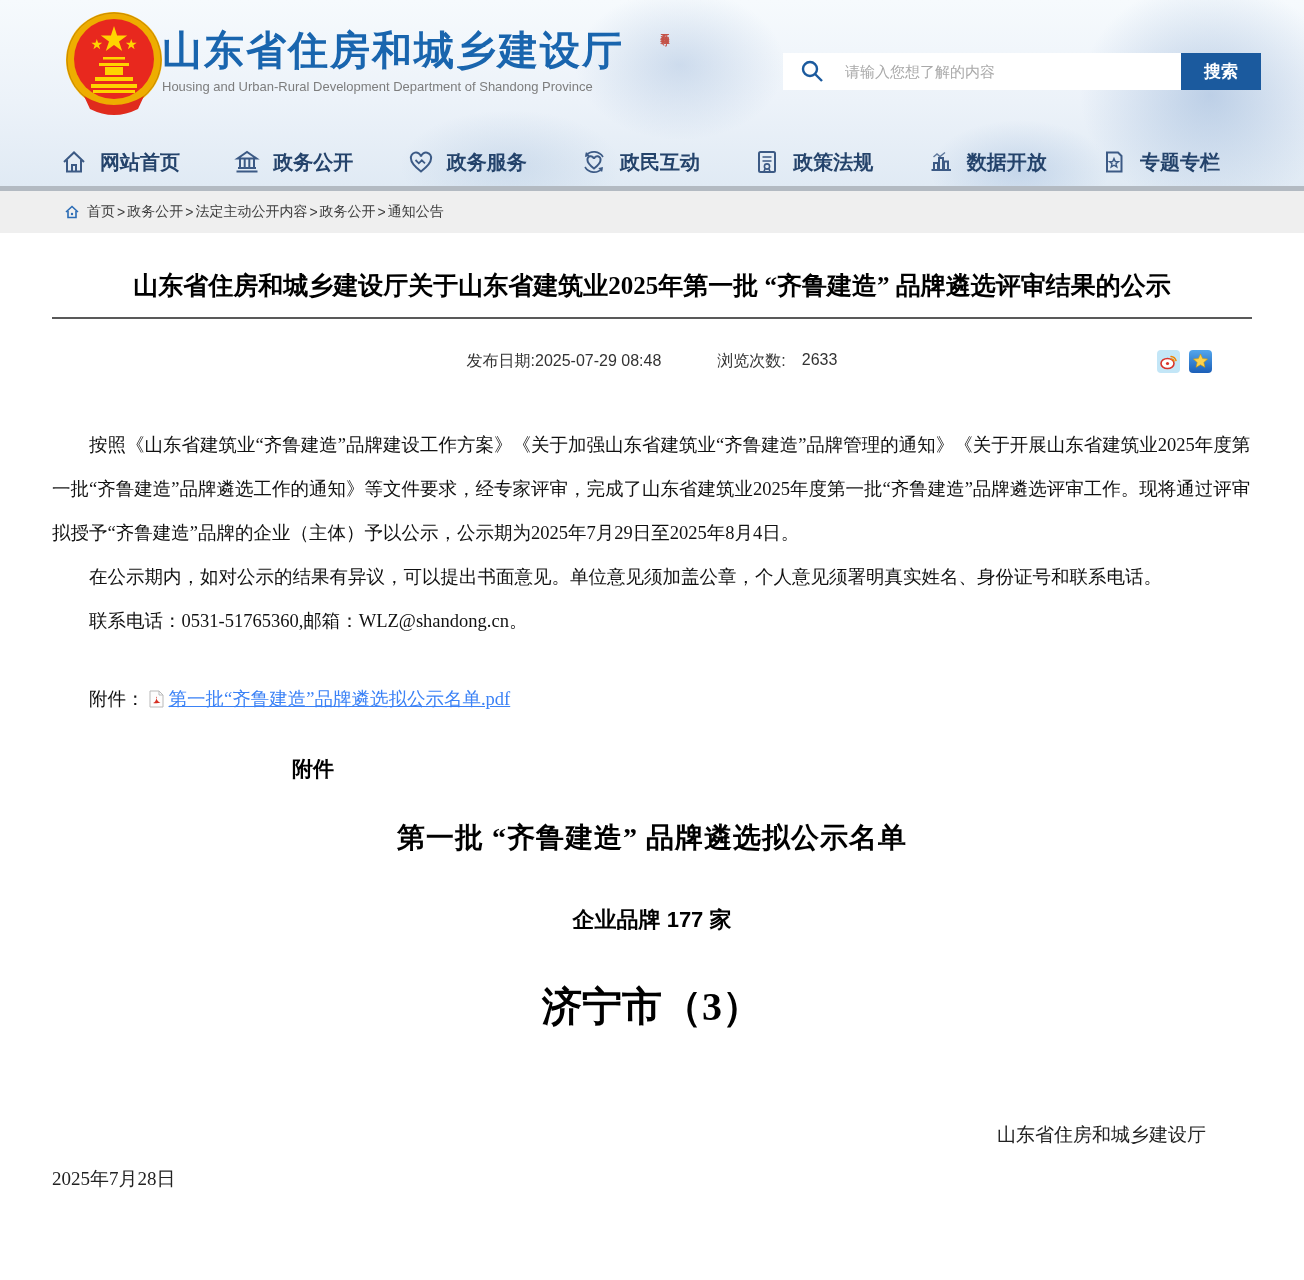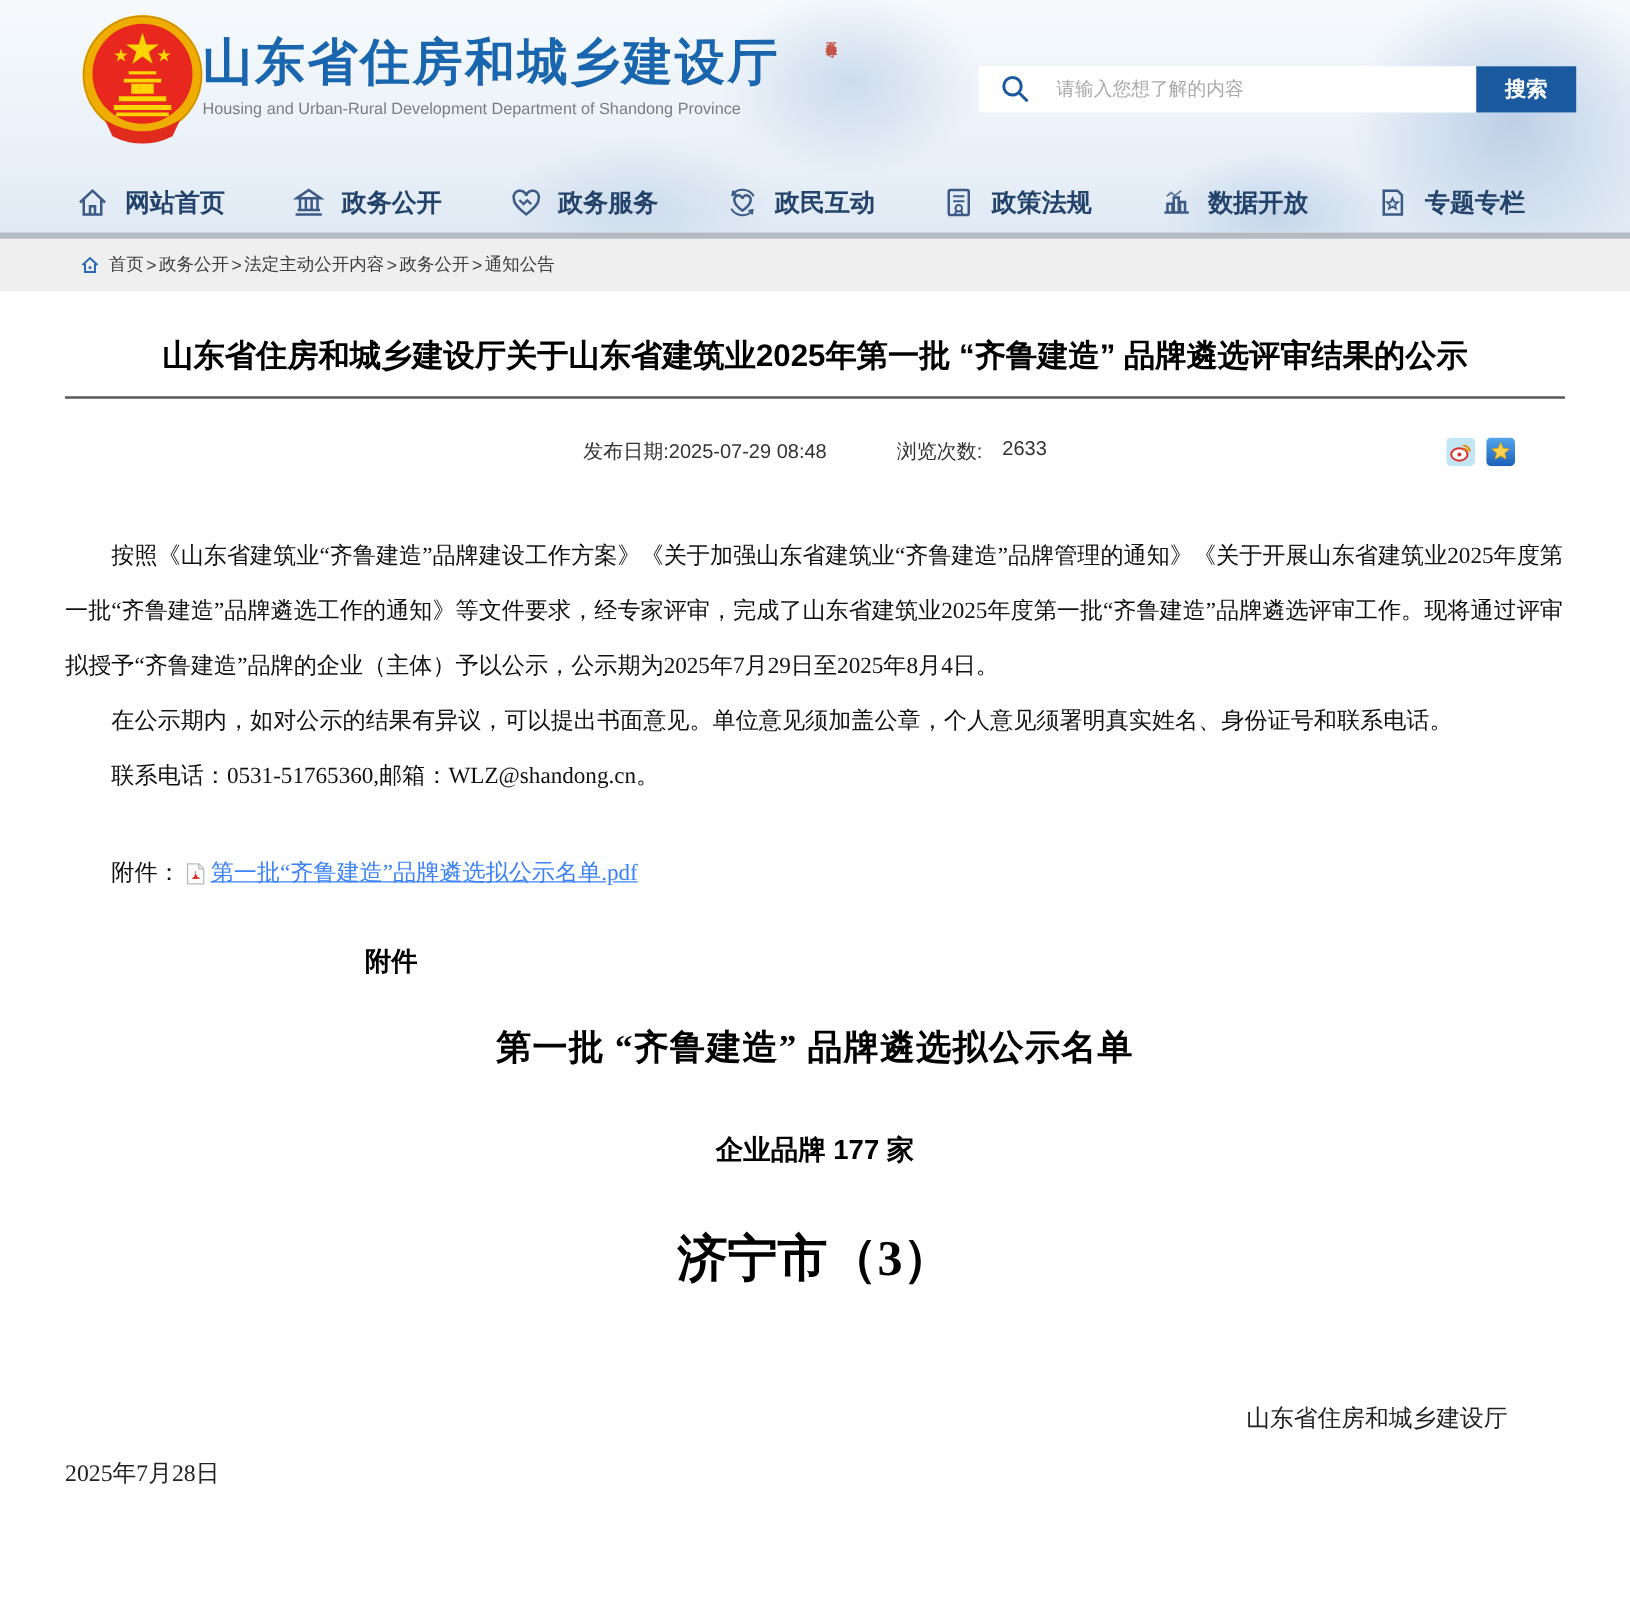--- a/index.html
+++ b/index.html
@@ -51,21 +51,21 @@
   .nav-label { font-size:20px; font-weight:bold; color:#24436b; }
   .nav-icon svg { display:block; }
   
   .breadcrumb { height:42px; background:#efefef; display:flex; align-items:center;
     padding-left:64px; font-size:14px; color:#3c3c3c; }
   .breadcrumb .crumb { cursor:pointer; }
   .breadcrumb .sep { margin:0 2px; }
   .bc-house { margin-right:7px; display:flex; }
   
   .content { width:1200px; margin:0 auto; }
-  .article-title { margin:36px 0 0; text-align:center; font-size:25px; font-weight:bold; color:#000; line-height:1.35; }
+  .article-title { margin:36px 0 0; text-align:center; font-size:25px; font-weight:bold; color:#000; line-height:1.35;font-family:Liberation Serif, serif; }
   .title-rule { border:none; border-top:2px solid #595959; margin:14px 0 0; }
   .meta { position:relative; margin-top:28px; height:30px; display:flex; justify-content:center;
     align-items:center; gap:56px; font-size:16px; color:#333; }
   .meta-views { display:flex; gap:16px; }
   .share { position:absolute; right:40px; top:3px; display:flex; gap:9px; }
   .share span { cursor:pointer; display:flex; }
   .body-text { margin-top:46px; font-family:"Liberation Serif","DejaVu Serif",serif;
     font-size:18.5px; color:#111; line-height:44px; }
   .body-text p { margin:0; text-indent:2em; }
   .attach-row { margin-top:34px; font-family:"Liberation Serif","DejaVu Serif",serif;

